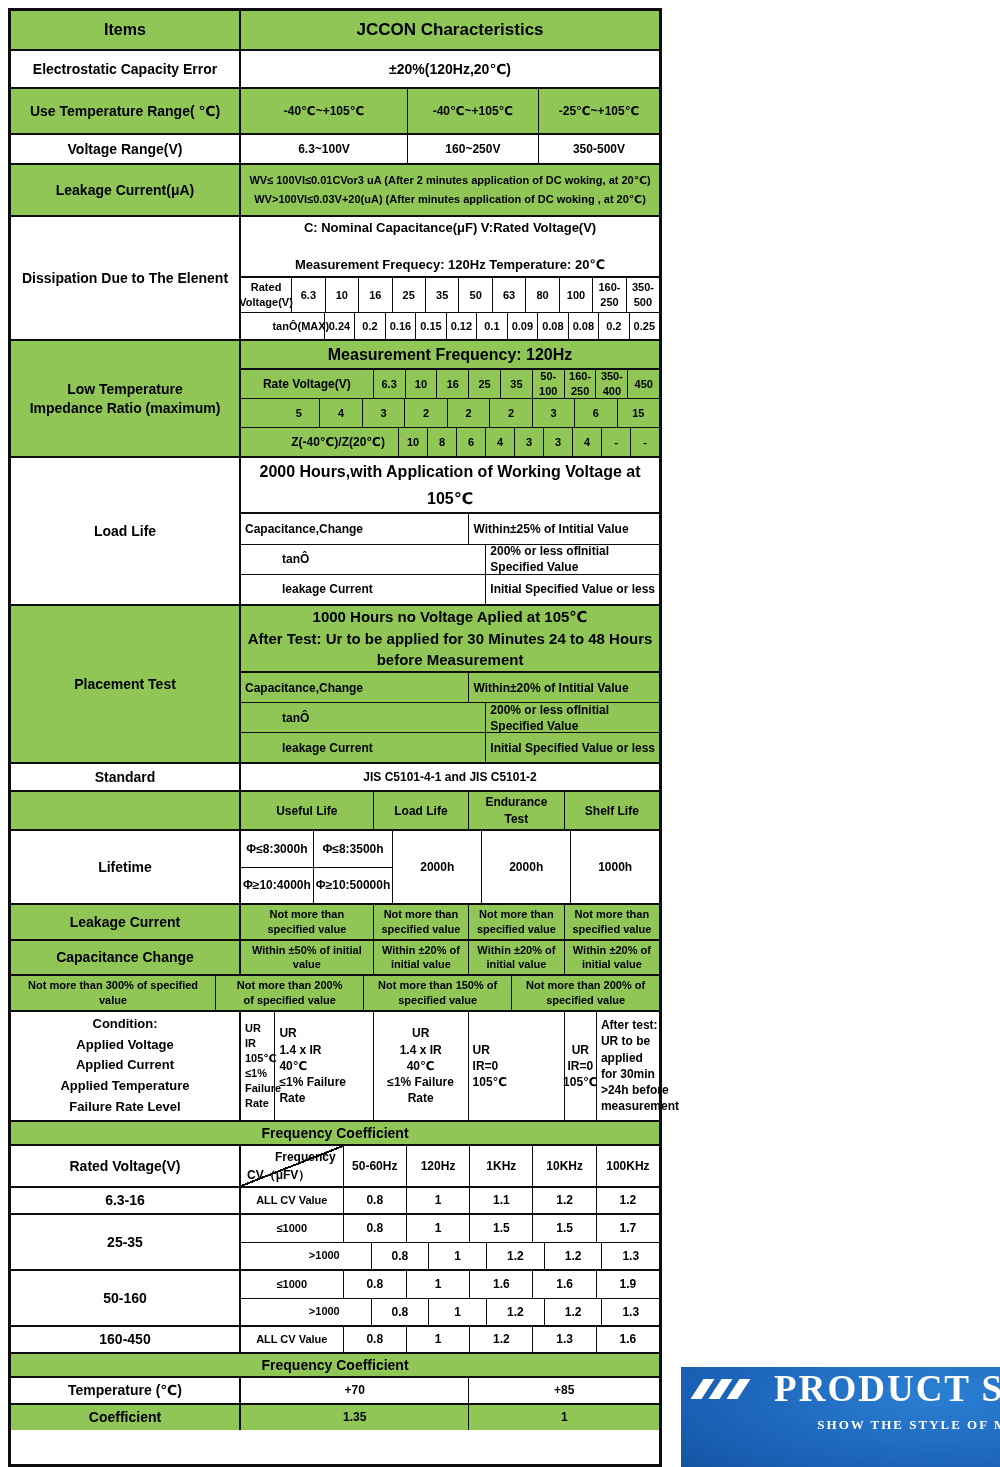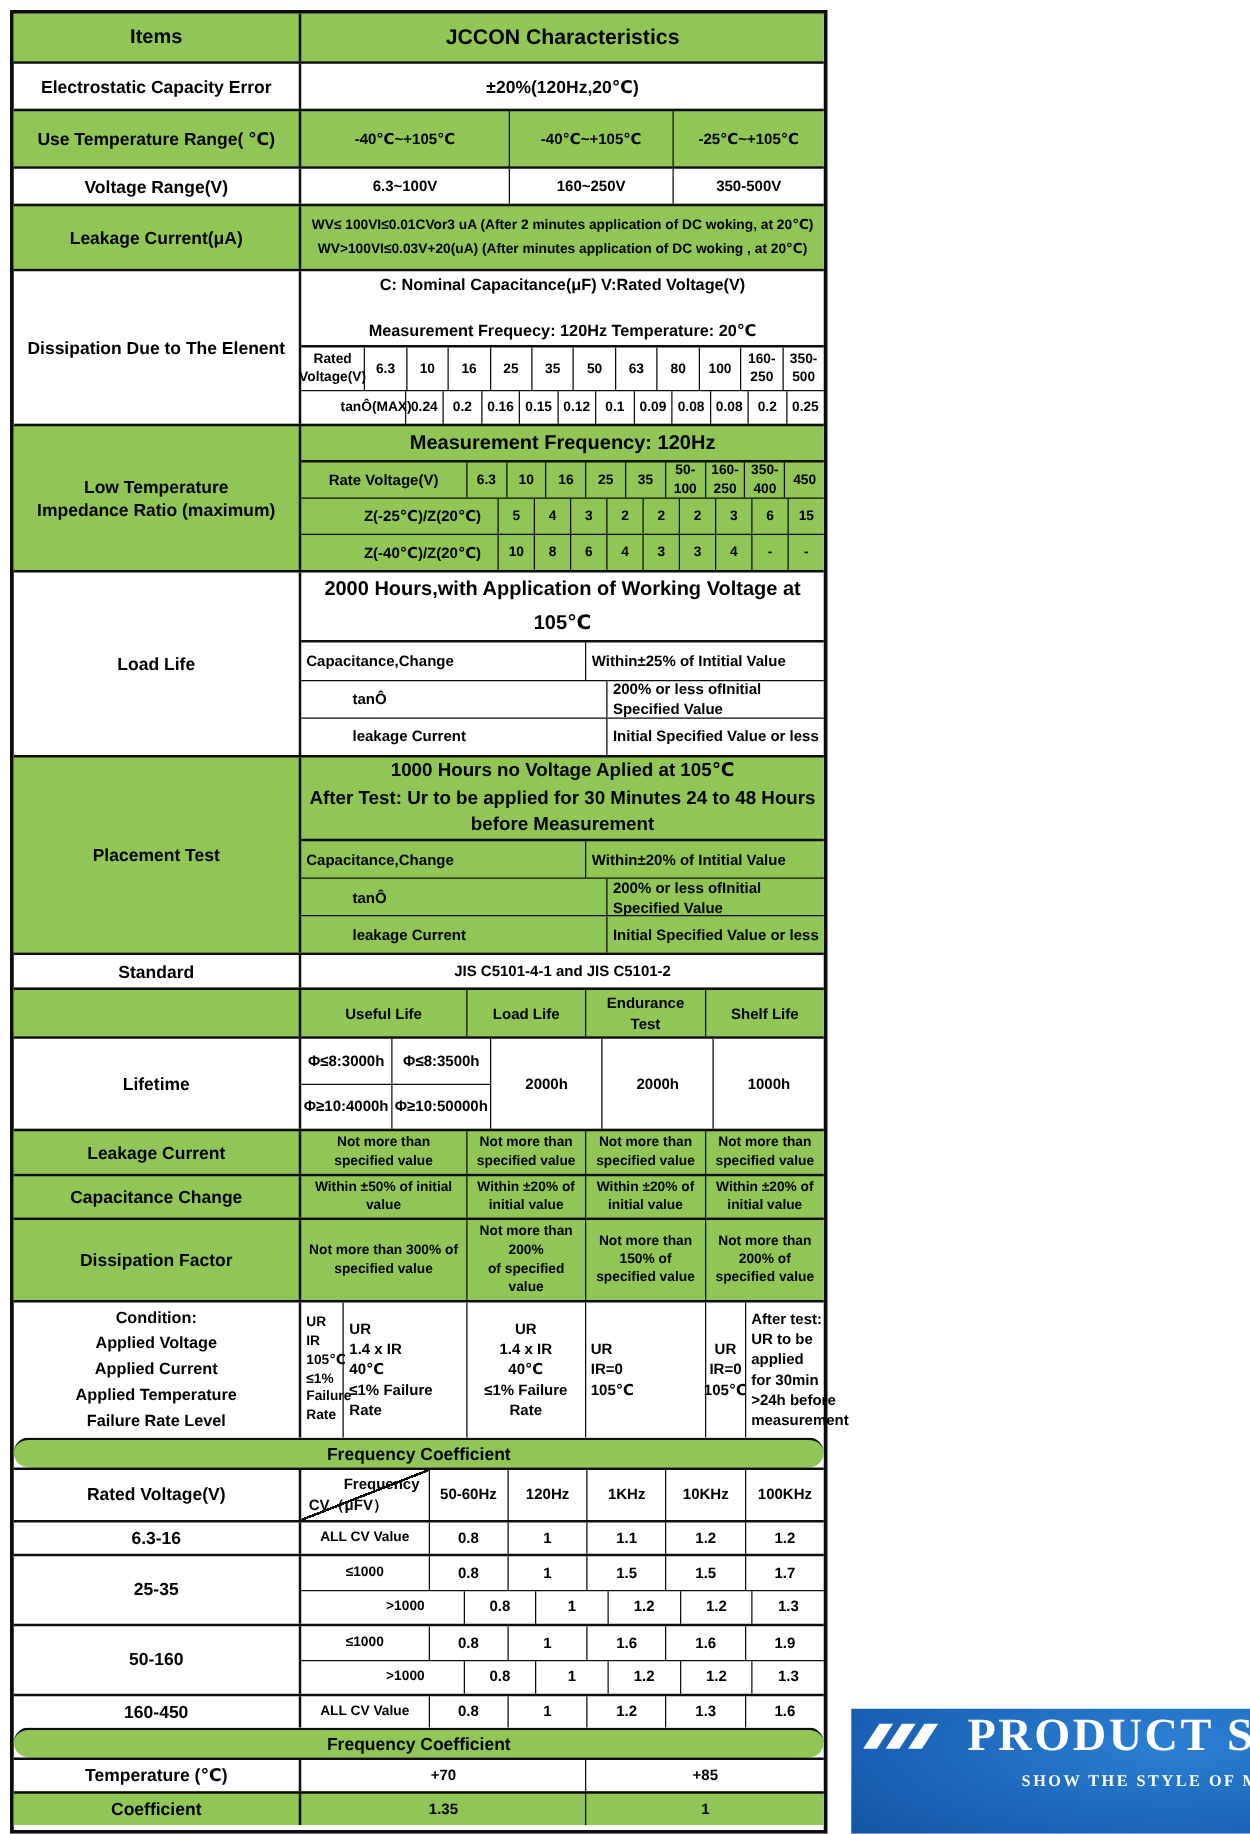--- a/index.html
+++ b/index.html
@@ -6,21 +6,21 @@
   *{box-sizing:border-box;}
   html,body{margin:0;padding:0;background:#fff;}
   body{width:1000px;font-family:"Liberation Sans","DejaVu Sans",sans-serif;color:#000;}
   .sheet{width:796px;min-height:1467px;display:flex;background:#fff;}
   .tbl{margin:8px 8px 0 8px;border:3px solid var(--bc);}
   .mrow{display:flex;align-items:stretch;border-top:2px solid var(--bc);}
   .mrow:first-child{border-top:0;}
   .green{background:var(--green);}
   .lab{flex:0 0 230px;border-right:2px solid var(--bc);display:flex;flex-direction:column;align-items:center;justify-content:center;text-align:center;font-weight:700;font-size:14px;line-height:1.3;padding:2px 8px;}
   .body{flex:1;display:flex;flex-direction:column;min-width:0;border-radius:14px;}
-  .one{flex:1;display:flex;align-items:center;justify-content:center;text-align:center;font-weight:700;border-radius:14px;}
+  .one{flex:1;display:flex;align-items:center;justify-content:center;text-align:center;font-weight:700;}
   .srow{display:flex;align-items:stretch;flex:1;}
   .srow + .srow{border-top:1px solid var(--bc);padding-left:37px;}
   .c{flex:1;display:flex;align-items:center;justify-content:center;text-align:center;font-weight:700;font-size:12px;line-height:1.35;padding:2px 4px;border-left:1px solid var(--bc);min-width:0;}
   .c:first-child{border-left:0;}
   .left{justify-content:flex-start;text-align:left;}
   .pre{white-space:pre-line;}
   .fz11{font-size:11px;} .fz12{font-size:12px;} .fz13{font-size:13px;gap:15px;} .fz14{font-size:14px;} .fz15{font-size:15px;} .fz16{font-size:16px;} .fz17{font-size:17px;}
   .note{display:flex;flex-direction:column;align-items:center;justify-content:center;text-align:center;font-weight:700;line-height:1.7;}
   .bb2{border-bottom:2px solid var(--bc);}
   
@@ -148,21 +148,20 @@
             <div class="c fz11">10</div>
             <div class="c fz11">16</div>
             <div class="c fz11">25</div>
             <div class="c fz11">35</div>
             <div class="c fz11">50-100</div>
             <div class="c fz11">160-250</div>
             <div class="c fz11">350-400</div>
             <div class="c fz11">450</div>
           </div>
         <div class="srow" style="min-height:26px">
-          <div class="c w-lt fz12">Z(-25℃)/Z(20℃)</div>
         <div class="c fz11">5</div>
             <div class="c fz11">4</div>
             <div class="c fz11">3</div>
             <div class="c fz11">2</div>
             <div class="c fz11">2</div>
             <div class="c fz11">2</div>
             <div class="c fz11">3</div>
             <div class="c fz11">6</div>
             <div class="c fz11">15</div>
           </div>
@@ -274,21 +273,20 @@
           <div class="srow">
         <div class="c w-ul fz11">Within ±50% of initial value</div>
         <div class="c fz11">Within ±20% of initial value</div>
         <div class="c fz11">Within ±20% of initial value</div>
         <div class="c fz11">Within ±20% of initial value</div>
       </div>
         </div>
     </div>
 
     <div class="mrow green" style="min-height:31px">
-      <div class="lab">Dissipation Factor</div>
       <div class="body">
           <div class="srow">
         <div class="c w-ul fz11 pre">Not more than 300% of specified value</div>
         <div class="c fz11 pre">Not more than 200%
 of specified value</div>
         <div class="c fz11 pre">Not more than 150% of
 specified value</div>
         <div class="c fz11 pre">Not more than 200% of
 specified value</div>
       </div>

